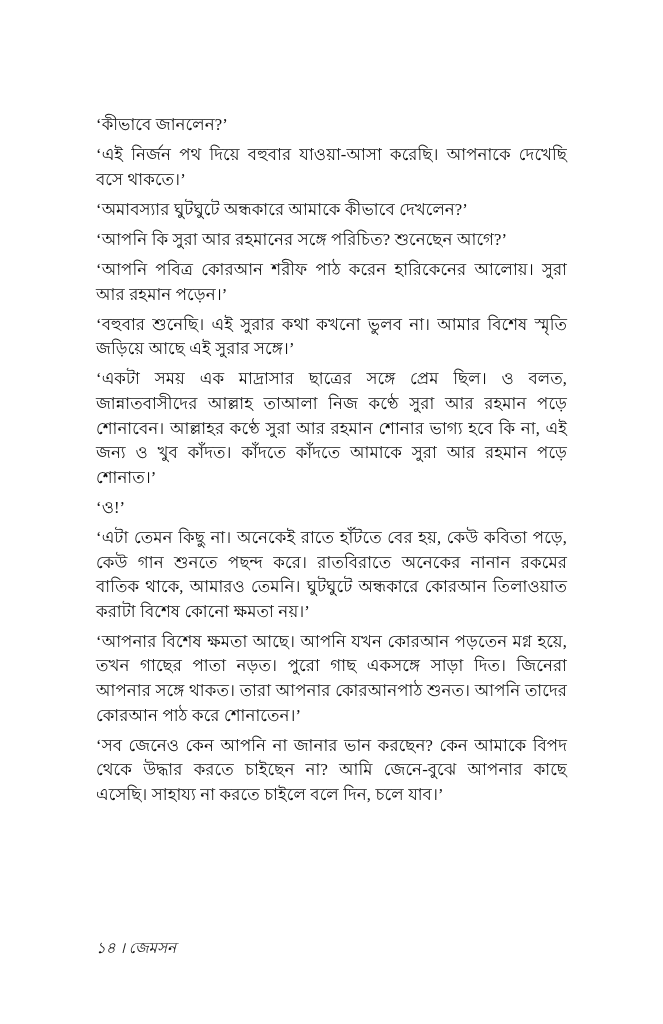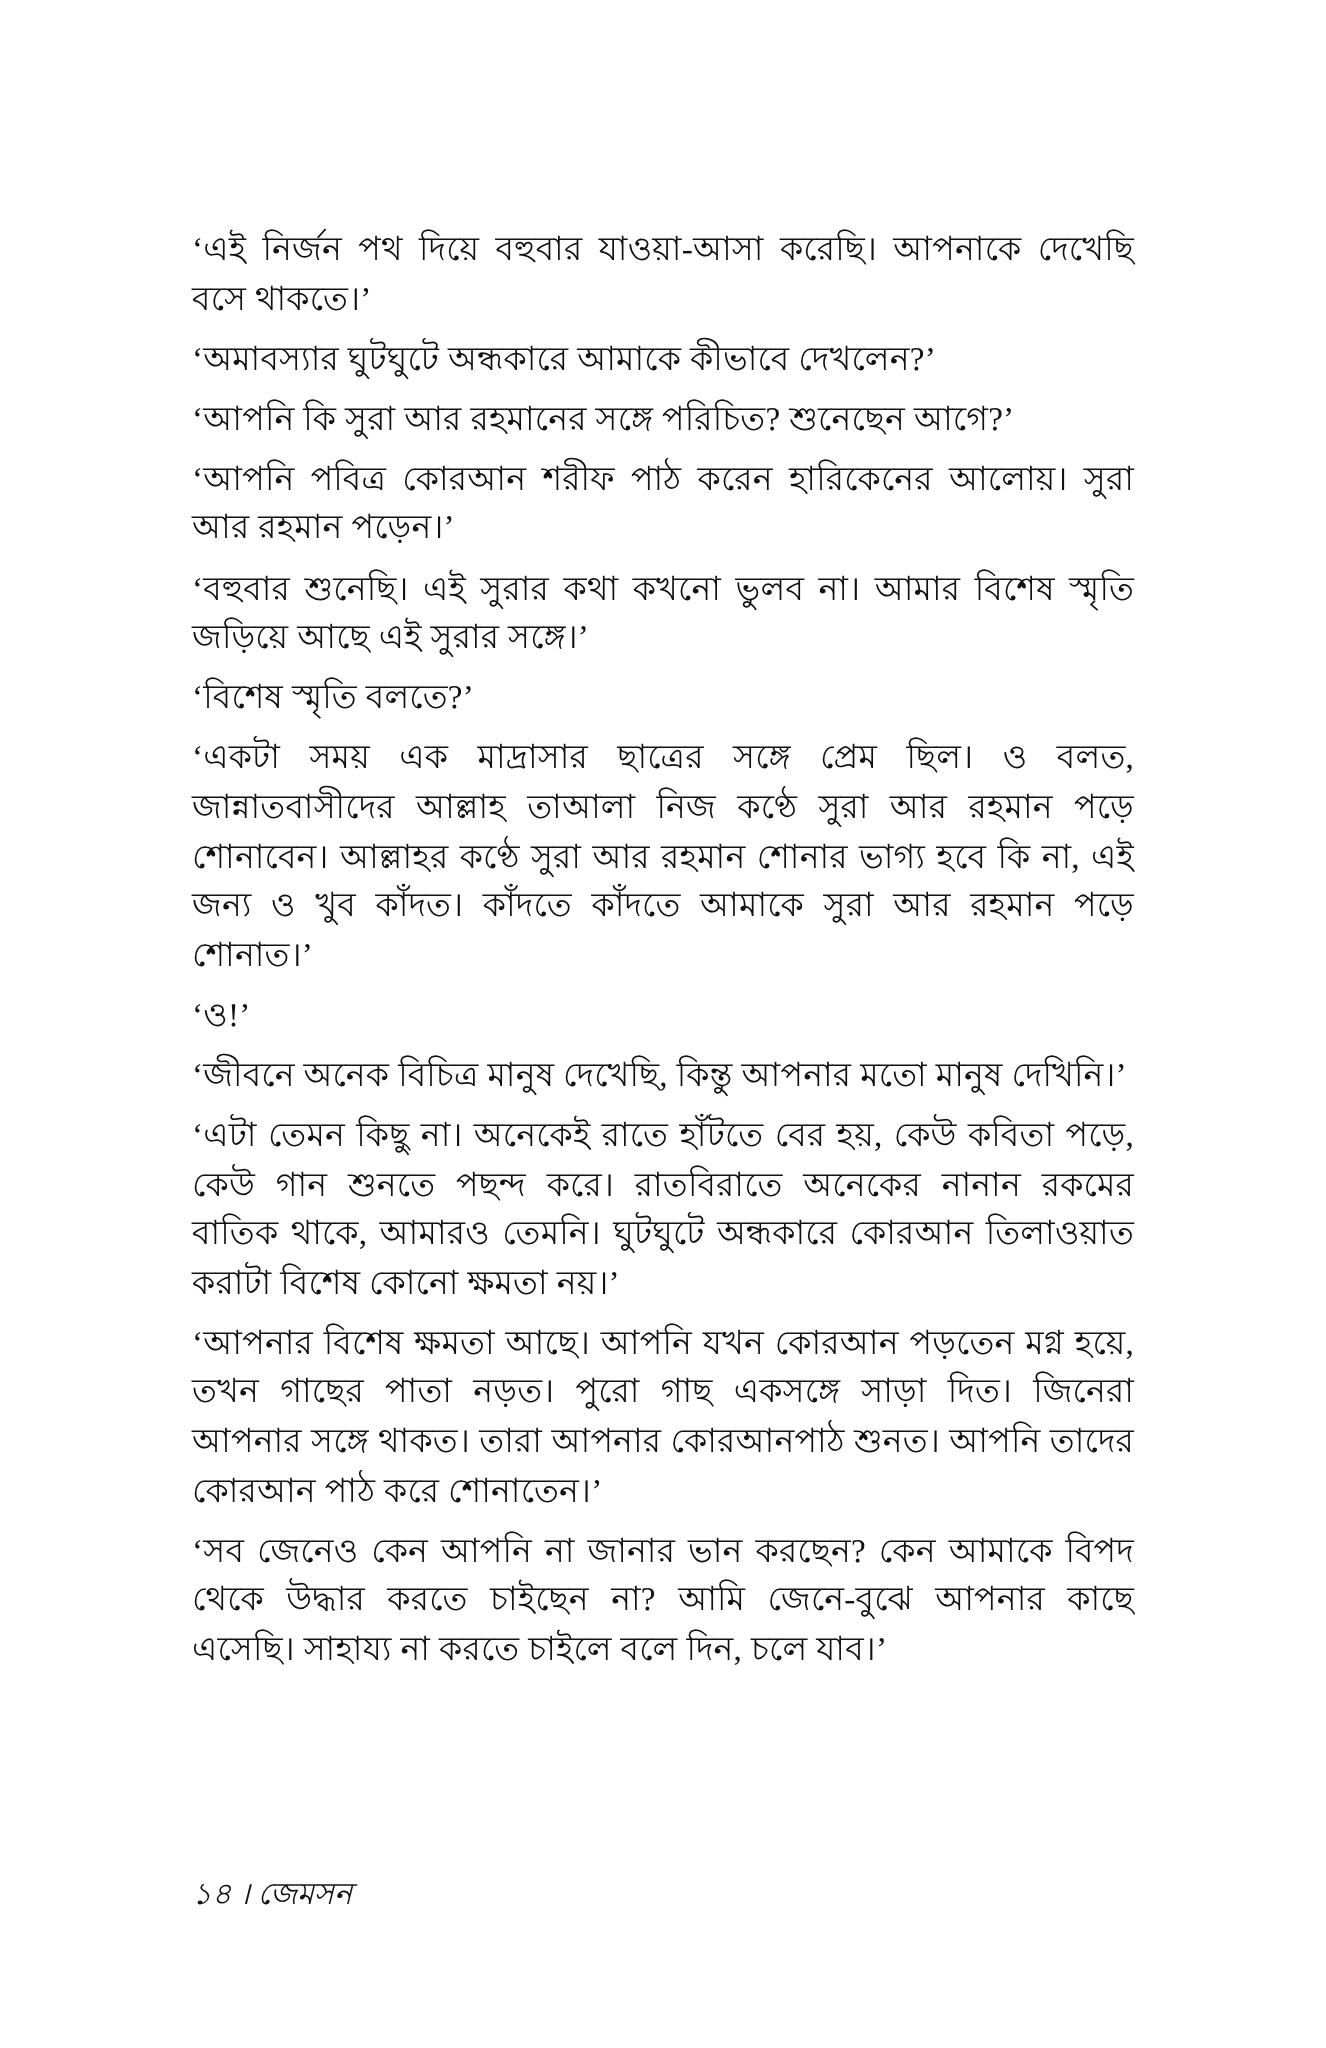--- a/index.html
+++ b/index.html
@@ -49,27 +49,26 @@
     color: #111111;
     white-space: pre;
     font-style: italic;
   }
 </style>
 </head>
 <body>
 
 <div class="page" style="background: rgb(255, 255, 255); color: rgb(17, 17, 17);">
   <div class="text-block">
+      <p class="para short">‘কীভাবে জানলেন?’</p>
       <p class="para">‘এই নির্জন পথ দিয়ে বহুবার যাওয়া-আসা করেছি। আপনাকে দেখেছি বসে থাকতে।’</p>
       <p class="para short">‘অমাবস্যার ঘুটঘুটে অন্ধকারে আমাকে কীভাবে দেখলেন?’</p>
       <p class="para short">‘আপনি কি সুরা আর রহমানের সঙ্গে পরিচিত? শুনেছেন আগে?’</p>
       <p class="para">‘আপনি পবিত্র কোরআন শরীফ পাঠ করেন হারিকেনের আলোয়। সুরা আর রহমান পড়েন।’</p>
       <p class="para">‘বহুবার শুনেছি। এই সুরার কথা কখনো ভুলব না। আমার বিশেষ স্মৃতি জড়িয়ে আছে এই সুরার সঙ্গে।’</p>
-      <p class="para short">‘বিশেষ স্মৃতি বলতে?’</p>
       <p class="para">‘একটা সময় এক মাদ্রাসার ছাত্রের সঙ্গে প্রেম ছিল। ও বলত, জান্নাতবাসীদের আল্লাহ তাআলা নিজ কণ্ঠে সুরা আর রহমান পড়ে শোনাবেন। আল্লাহর কণ্ঠে সুরা আর রহমান শোনার ভাগ্য হবে কি না, এই জন্য ও খুব কাঁদত। কাঁদতে কাঁদতে আমাকে সুরা আর রহমান পড়ে শোনাত।’</p>
       <p class="para short">‘ও!’</p>
-      <p class="para">‘জীবনে অনেক বিচিত্র মানুষ দেখেছি, কিন্তু আপনার মতো মানুষ দেখিনি।’</p>
       <p class="para">‘এটা তেমন কিছু না। অনেকেই রাতে হাঁটতে বের হয়, কেউ কবিতা পড়ে, কেউ গান শুনতে পছন্দ করে। রাতবিরাতে অনেকের নানান রকমের বাতিক থাকে, আমারও তেমনি। ঘুটঘুটে অন্ধকারে কোরআন তিলাওয়াত করাটা বিশেষ কোনো ক্ষমতা নয়।’</p>
       <p class="para">‘আপনার বিশেষ ক্ষমতা আছে। আপনি যখন কোরআন পড়তেন মগ্ন হয়ে, তখন গাছের পাতা নড়ত। পুরো গাছ একসঙ্গে সাড়া দিত। জিনেরা আপনার সঙ্গে থাকত। তারা আপনার কোরআনপাঠ শুনত। আপনি তাদের কোরআন পাঠ করে শোনাতেন।’</p>
       <p class="para">‘সব জেনেও কেন আপনি না জানার ভান করছেন? কেন আমাকে বিপদ থেকে উদ্ধার করতে চাইছেন না? আমি জেনে-বুঝে আপনার কাছে এসেছি। সাহায্য না করতে চাইলে বলে দিন, চলে যাব।’</p>
     </div>
   <div class="footer">১৪ । জেমসন</div>
 </div>
 
 </body></html>

